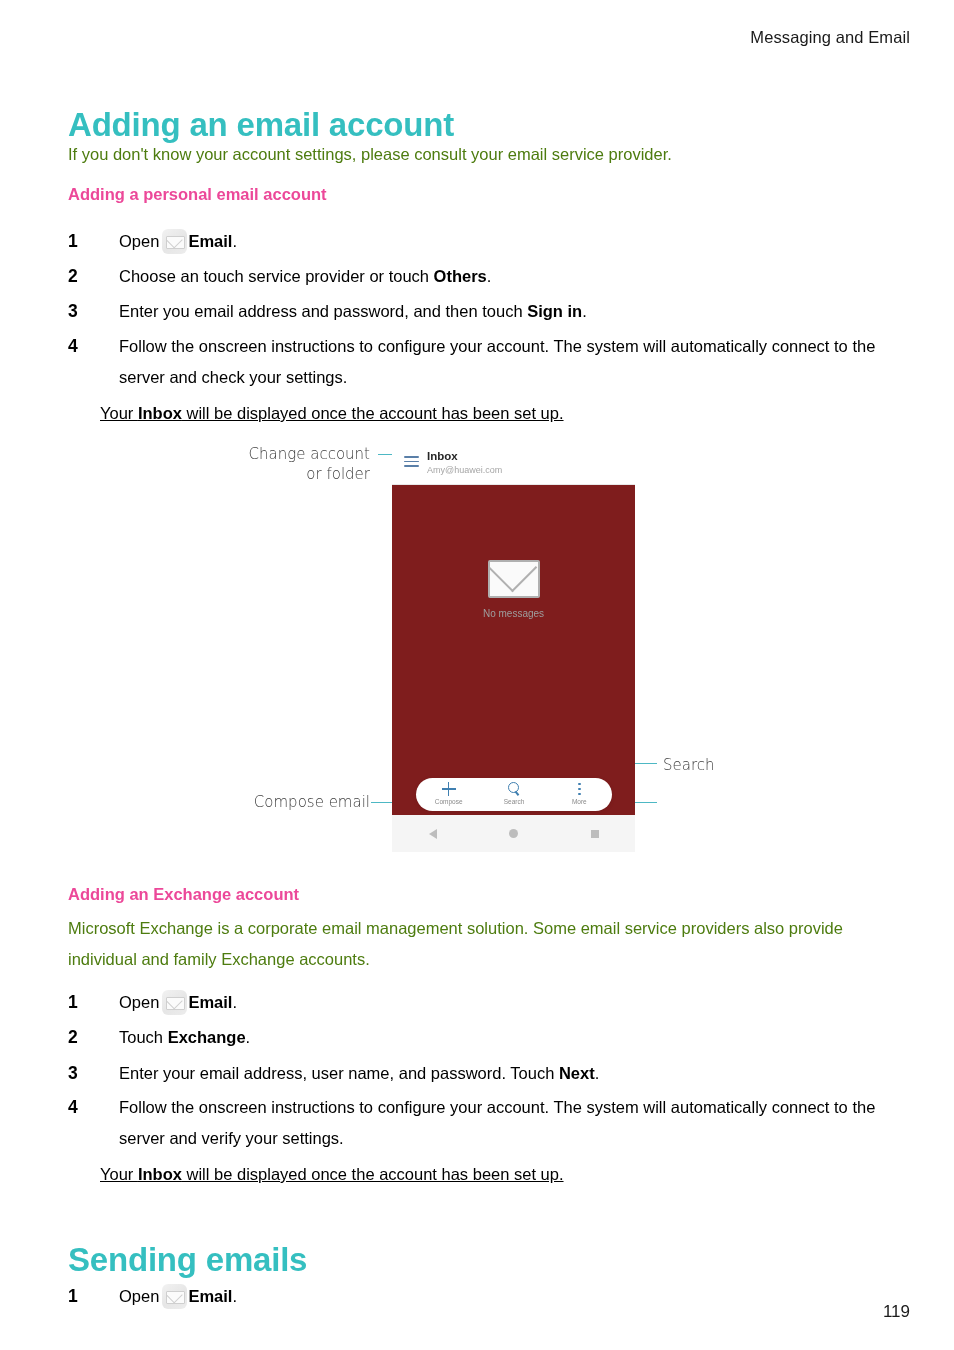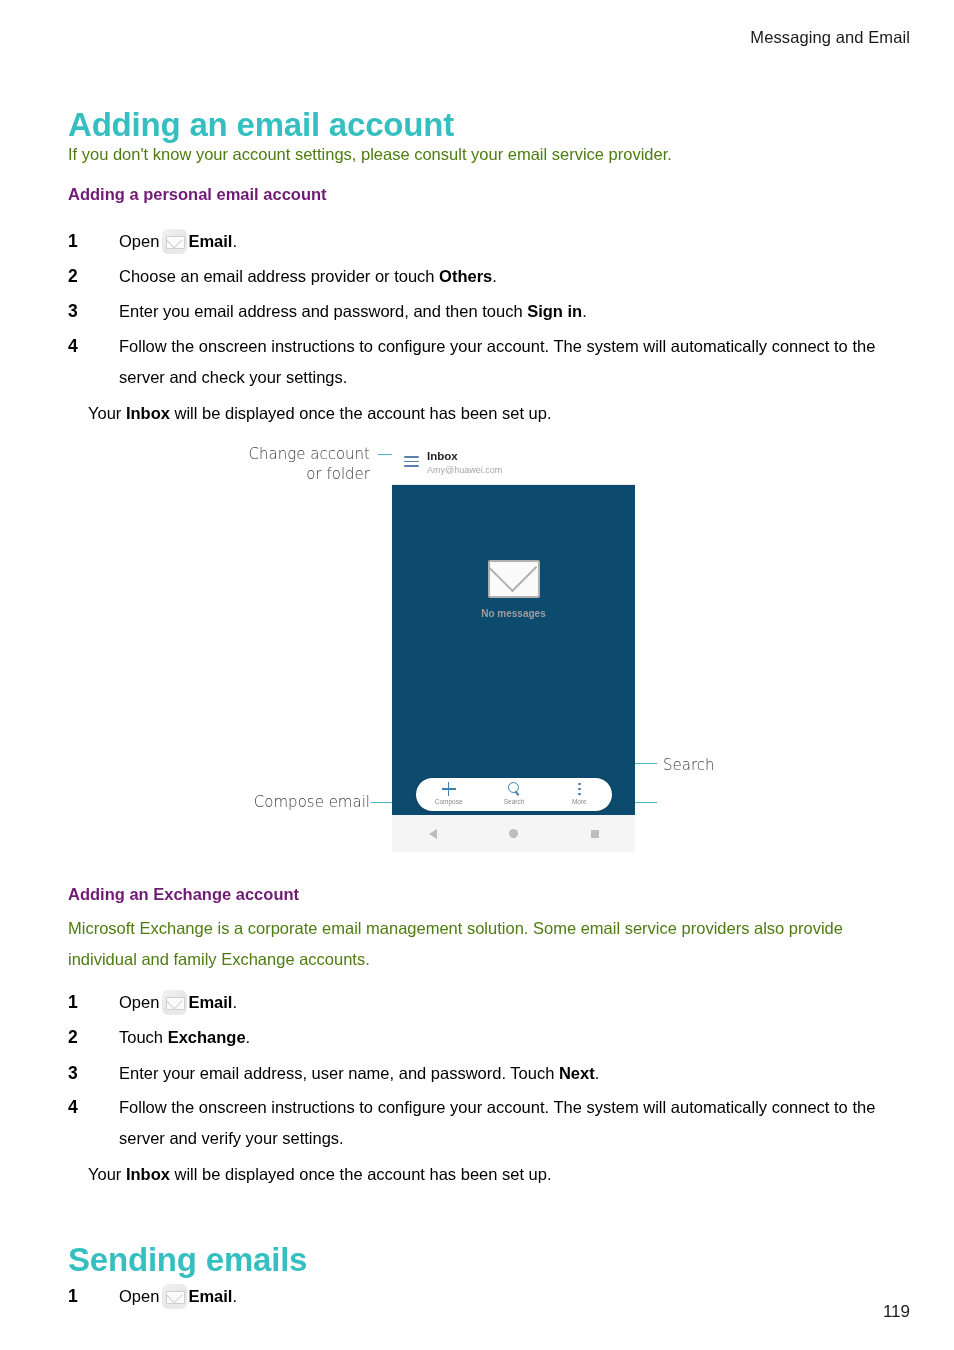--- a/index.html
+++ b/index.html
@@ -42,21 +42,21 @@
     white-space: nowrap;
   }
   #h1-adding { top: 84px; }
   #h1-sending { top: 1219px; }
 
   .h2 {
     position: absolute;
     left: 68px;
     font-size: 16.5px;
     font-weight: bold;
-    color: #701a75;
+    color: #ec4899;
   }
   #h2-personal { top: 185px; }
   #h2-exchange { top: 885px; }
 
   .para {
     position: absolute;
     left: 68px;
     font-size: 16.5px;
     line-height: 31px;
     color: #4d7c0f;
@@ -79,22 +79,23 @@
     width: 22px;
     font-weight: bold;
     font-size: 17.5px;
   }
   .step .body {
     margin-left: 51px;
     display: block;
   }
   .step .sub {
     display: block;
-    margin-left: 20px;
+    margin-left: 32px;
     margin-top: 5px;
+    text-decoration: underline;
   }
   b { font-weight: bold; }
 
   
   #step1a { top: 226px; }
   #step2a { top: 261px; }
   #step3a { top: 296px; }
   #step4a { top: 331px; }
   
   #step1b { top: 987px; }
@@ -195,22 +196,21 @@
     top: 23px;
     font-size: 9px;
     color: #a6a6a6;
   }
   .phone-body {
     position: absolute;
     left: 0;
     top: 43px;
     width: 243px;
     height: 330px;
-    background: #0c4a6e;
-    font-weight: bold;
+    background: #7f1d1d;
   }
   .empty-wrap {
     position: absolute;
     left: 0;
     top: 75px;
     width: 243px;
     text-align: center;
   }
   .empty-env {
     width: 48px;
@@ -422,21 +422,21 @@
 
   <div class="h2" id="h2-personal">Adding a personal email account</div>
 
   <div class="step" id="step1a">
     <span class="num">1</span>
     <span class="body"><span>Open</span><span class="app-icon"><span class="env"></span></span><b>Email</b><span>.</span></span>
   </div>
 
   <div class="step" id="step2a">
     <span class="num">2</span>
-    <span class="body"><span>Choose an email address provider or touch </span><b>Others</b><span>.</span></span>
+    <span class="body"><span>Choose an touch service provider or touch </span><b>Others</b><span>.</span></span>
   </div>
 
   <div class="step" id="step3a">
     <span class="num">3</span>
     <span class="body"><span>Enter you email address and password, and then touch </span><b>Sign in</b><span>.</span></span>
   </div>
 
   <div class="step" id="step4a">
     <span class="num">4</span>
     <span class="body">Follow the onscreen instructions to configure your account. The system will automatically connect to the server and check your settings.</span>

